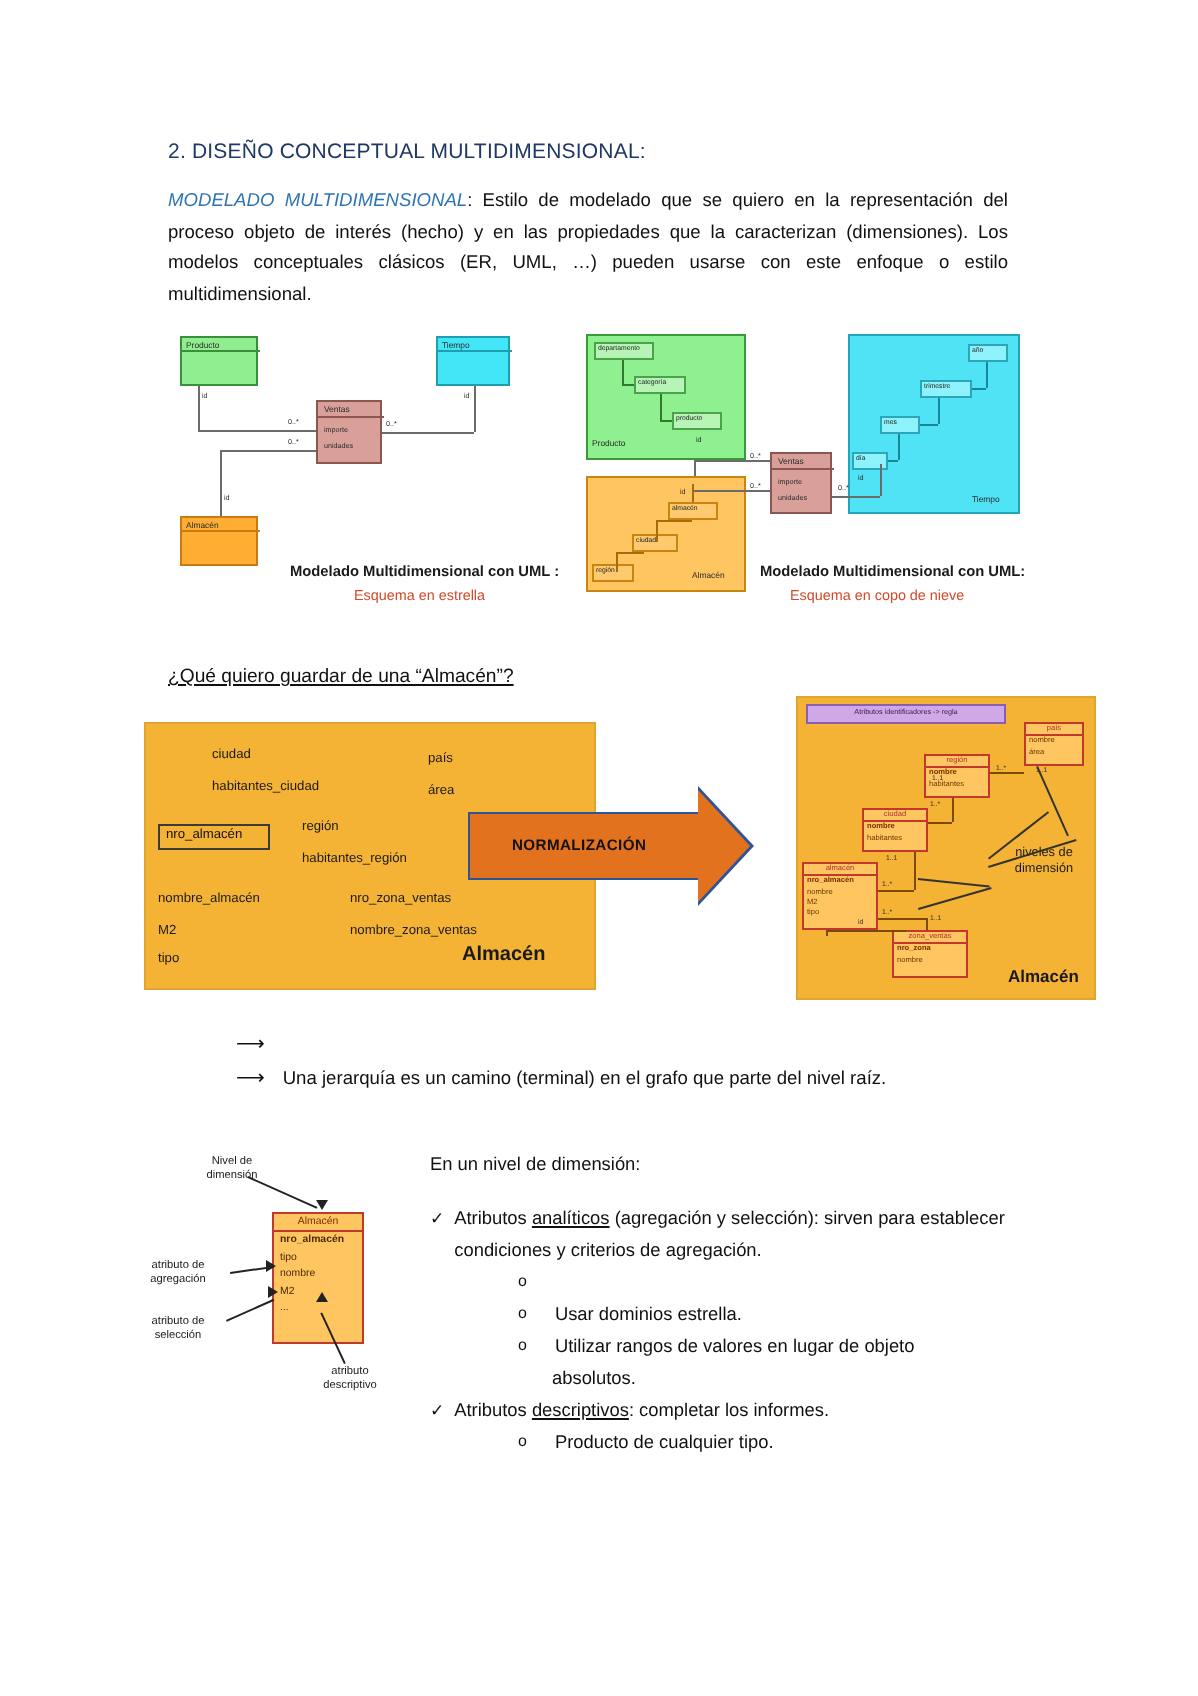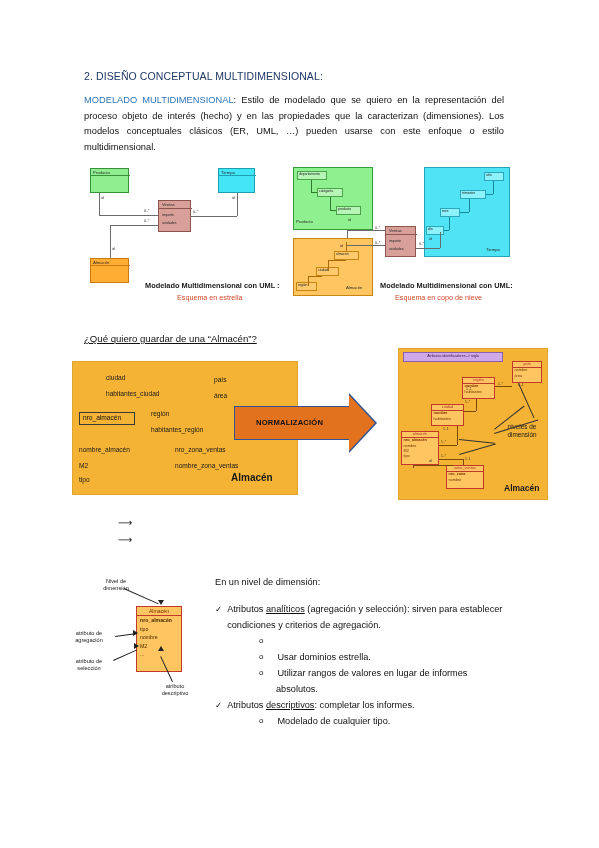--- a/index.html
+++ b/index.html
@@ -2,21 +2,21 @@
 <html><head>
 <meta charset="utf-8">
 <style>
   html,body{margin:0;padding:0;background:#c8c8c8;}
   body{font-family:"Liberation Sans",sans-serif;}
   .page{position:relative;width:599px;height:848px;background:#ffffff;overflow:hidden;}
 
   
   .h-main{position:absolute;left:84px;top:70px;font-size:10.5px;font-weight:normal;color:#1f3864;letter-spacing:.1px;}
   .para{position:absolute;left:84px;top:93px;width:420px;font-size:9.3px;color:#111;line-height:15.6px;text-align:justify;}
-  .para .em{color:#2e74b5;}
+  .para .em{color:#2e74b5;font-style:italic;}
   .q-head{position:absolute;left:84px;top:333px;font-size:9.6px;color:#111;text-decoration:underline;}
 
   .bullets{position:absolute;left:118px;top:514px;width:400px;font-size:9.3px;color:#111;line-height:17px;}
   .bullets .row{display:flex;gap:9px;align-items:baseline;}
   .arrowglyph{font-size:10px;}
 
   .rt{position:absolute;left:215px;top:574px;width:300px;font-size:9.2px;color:#111;line-height:16px;}
   .rt .lead{margin-bottom:11px;}
   .rt .chk{display:flex;gap:5px;}
   .rt .chk .mark{font-size:8.5px;}
@@ -287,20 +287,21 @@
 
     <div class="panel-title" style="left:105px;top:134px;font-size:8.5px;">Almacén</div>
   </div>
 
   <div class="bullets">
     <div class="row">
       <span class="arrowglyph">⟶</span>
     </div>
     <div class="row">
       <span class="arrowglyph">⟶</span>
+      <span>Una jerarquía es un camino (terminal) en el grafo que parte del nivel raíz.</span>
     </div>
   </div>
 
   <div class="dgm" style="left:0;top:0;">
     <div class="cls" style="left:136px;top:606px;width:46px;height:66px;">
       <div class="hd">Almacén</div>
       <div class="at k">nro_almacén</div>
       <div class="at">tipo</div>
       <div class="at">nombre</div>
       <div class="at">M2</div>
@@ -346,27 +347,27 @@
 
     <div class="sub">
       <span class="o">o</span>
     </div>
     <div class="sub">
       <span class="o">o</span>
       <span>Usar dominios estrella.</span>
     </div>
     <div class="sub">
       <span class="o">o</span>
-      <span>Utilizar rangos de valores en lugar de informes</span>
+      <span>Utilizar rangos de valores en lugar de objeto</span>
     </div>
     <div class="cont">absolutos.</div>
 
     <div class="chk">
       <span class="mark">✓</span>
       <span><span>Atributos </span><u>descriptivos</u><span>: completar los informes.</span></span>
     </div>
     <div class="sub">
       <span class="o">o</span>
-      <span>Modelado de cualquier tipo.</span>
+      <span>Producto de cualquier tipo.</span>
     </div>
   </div>
 
 </div>
 
 </body></html>

